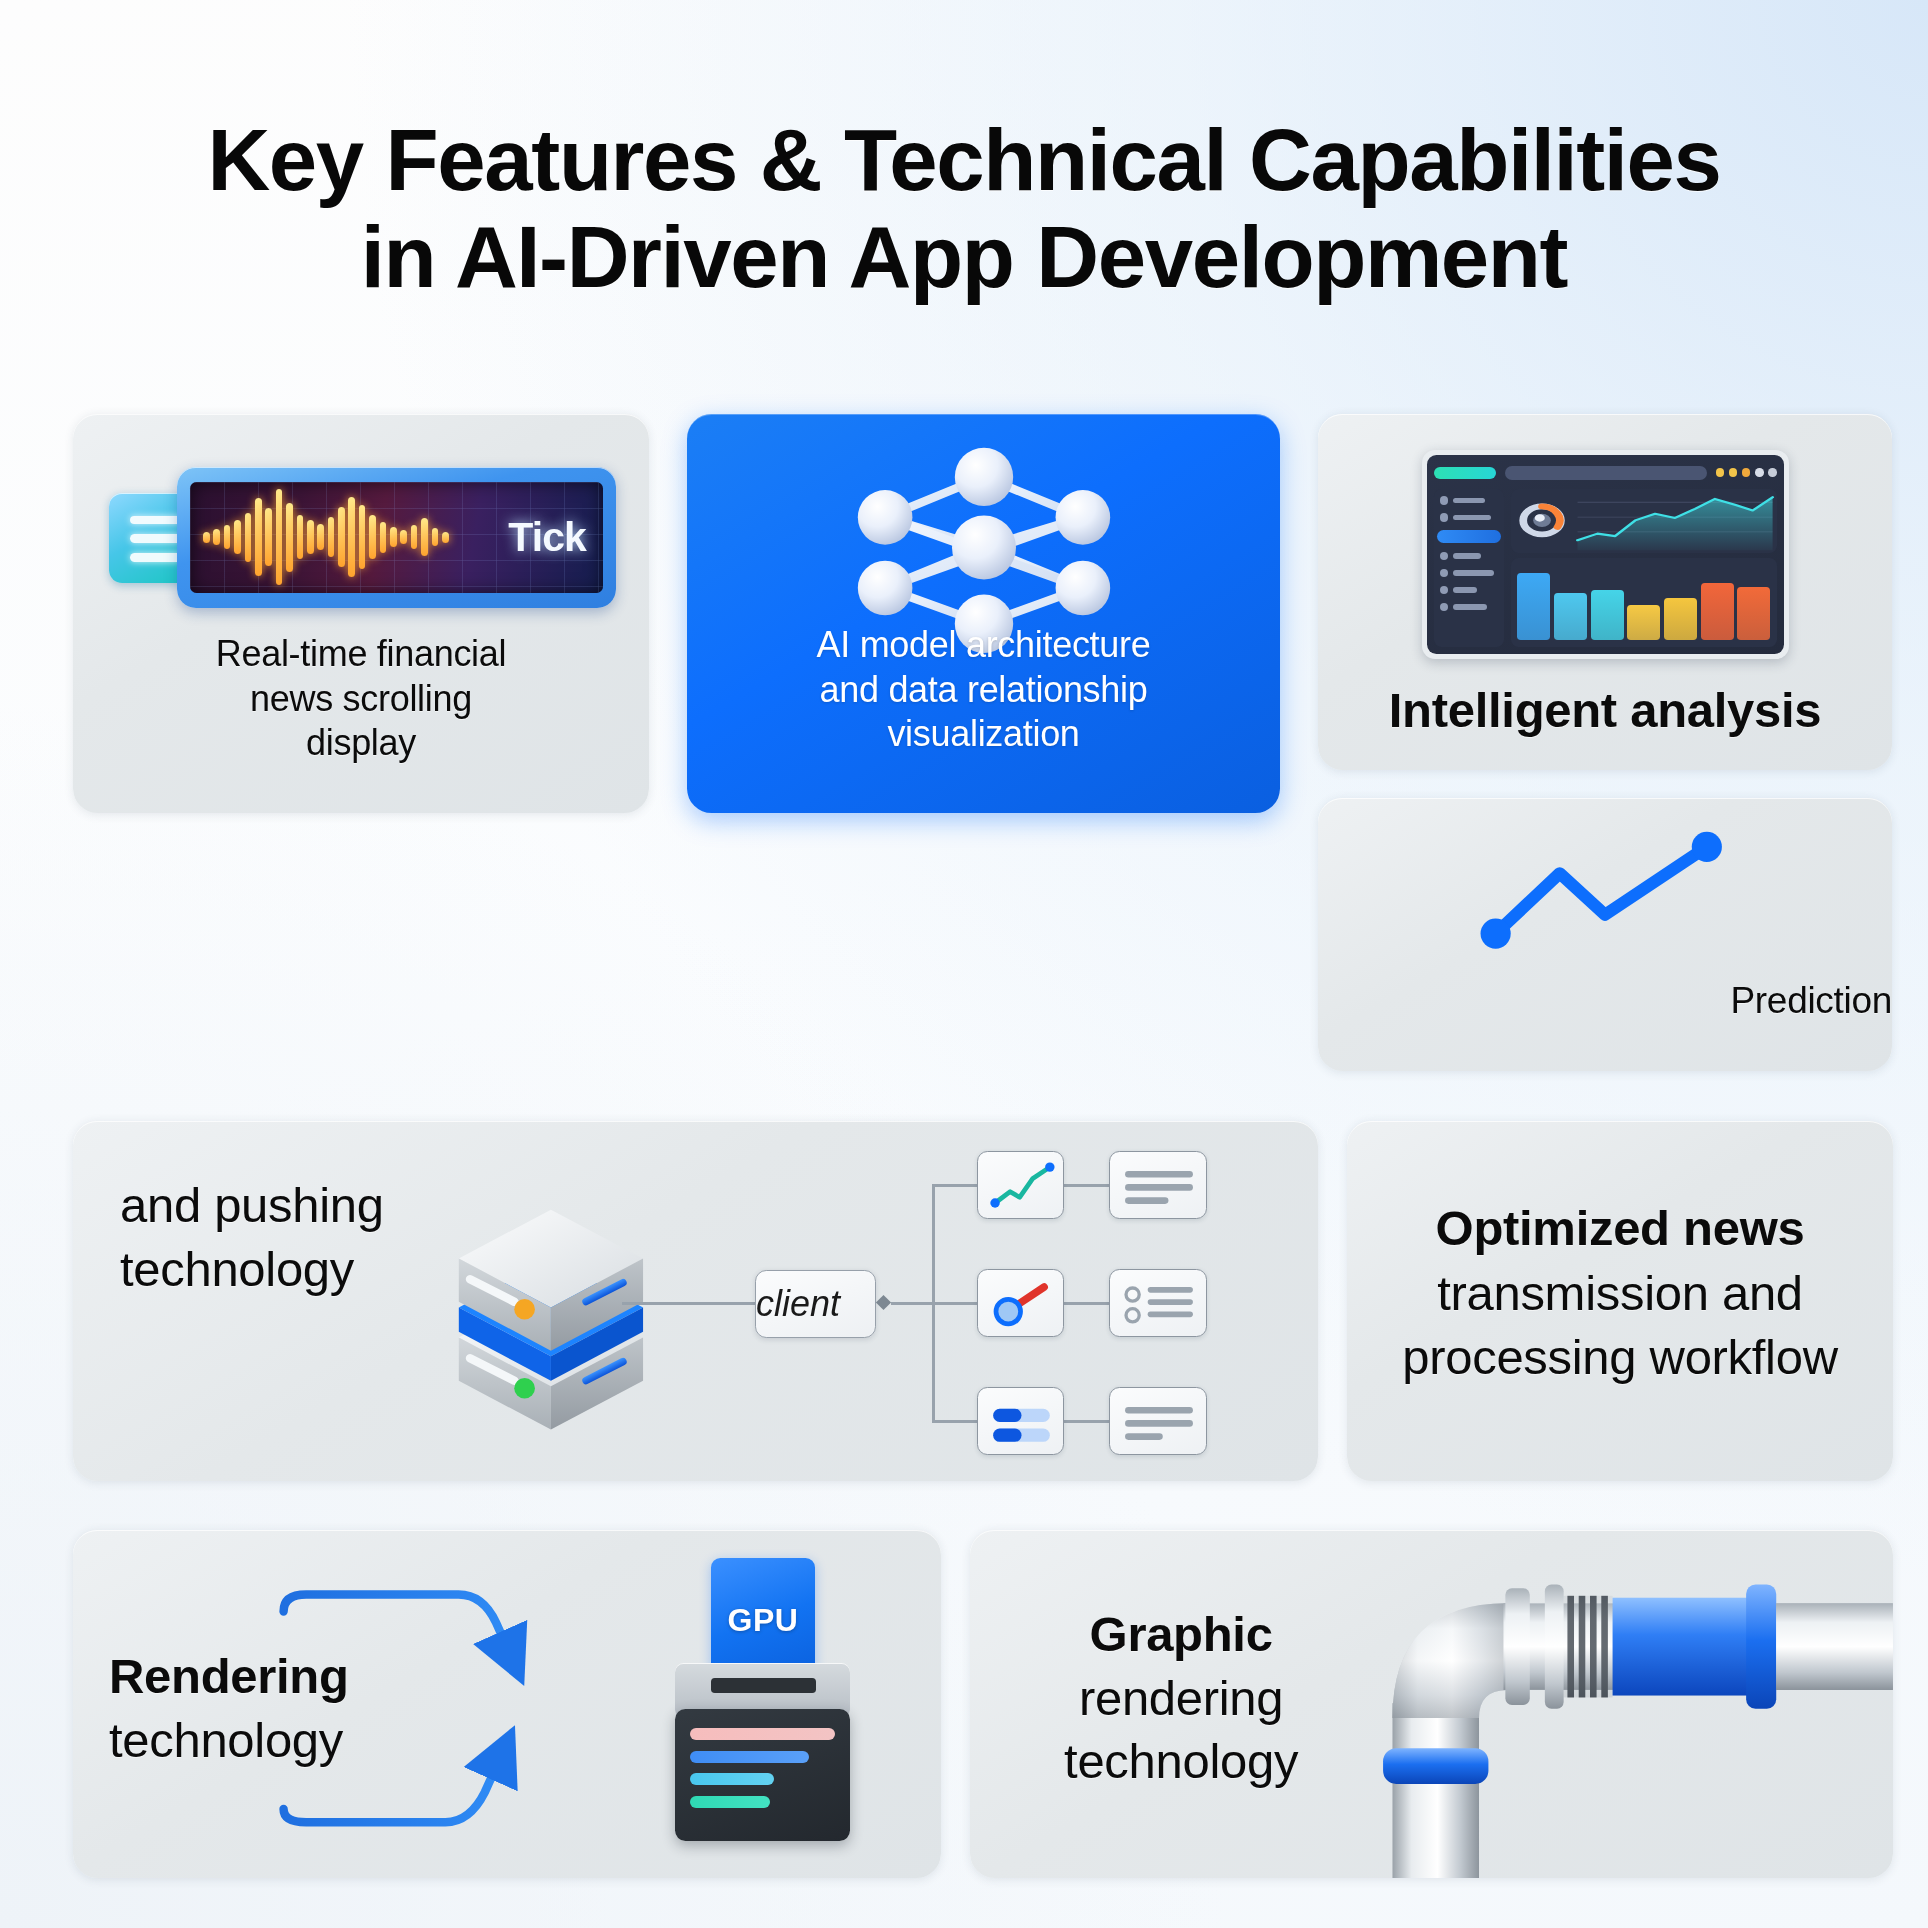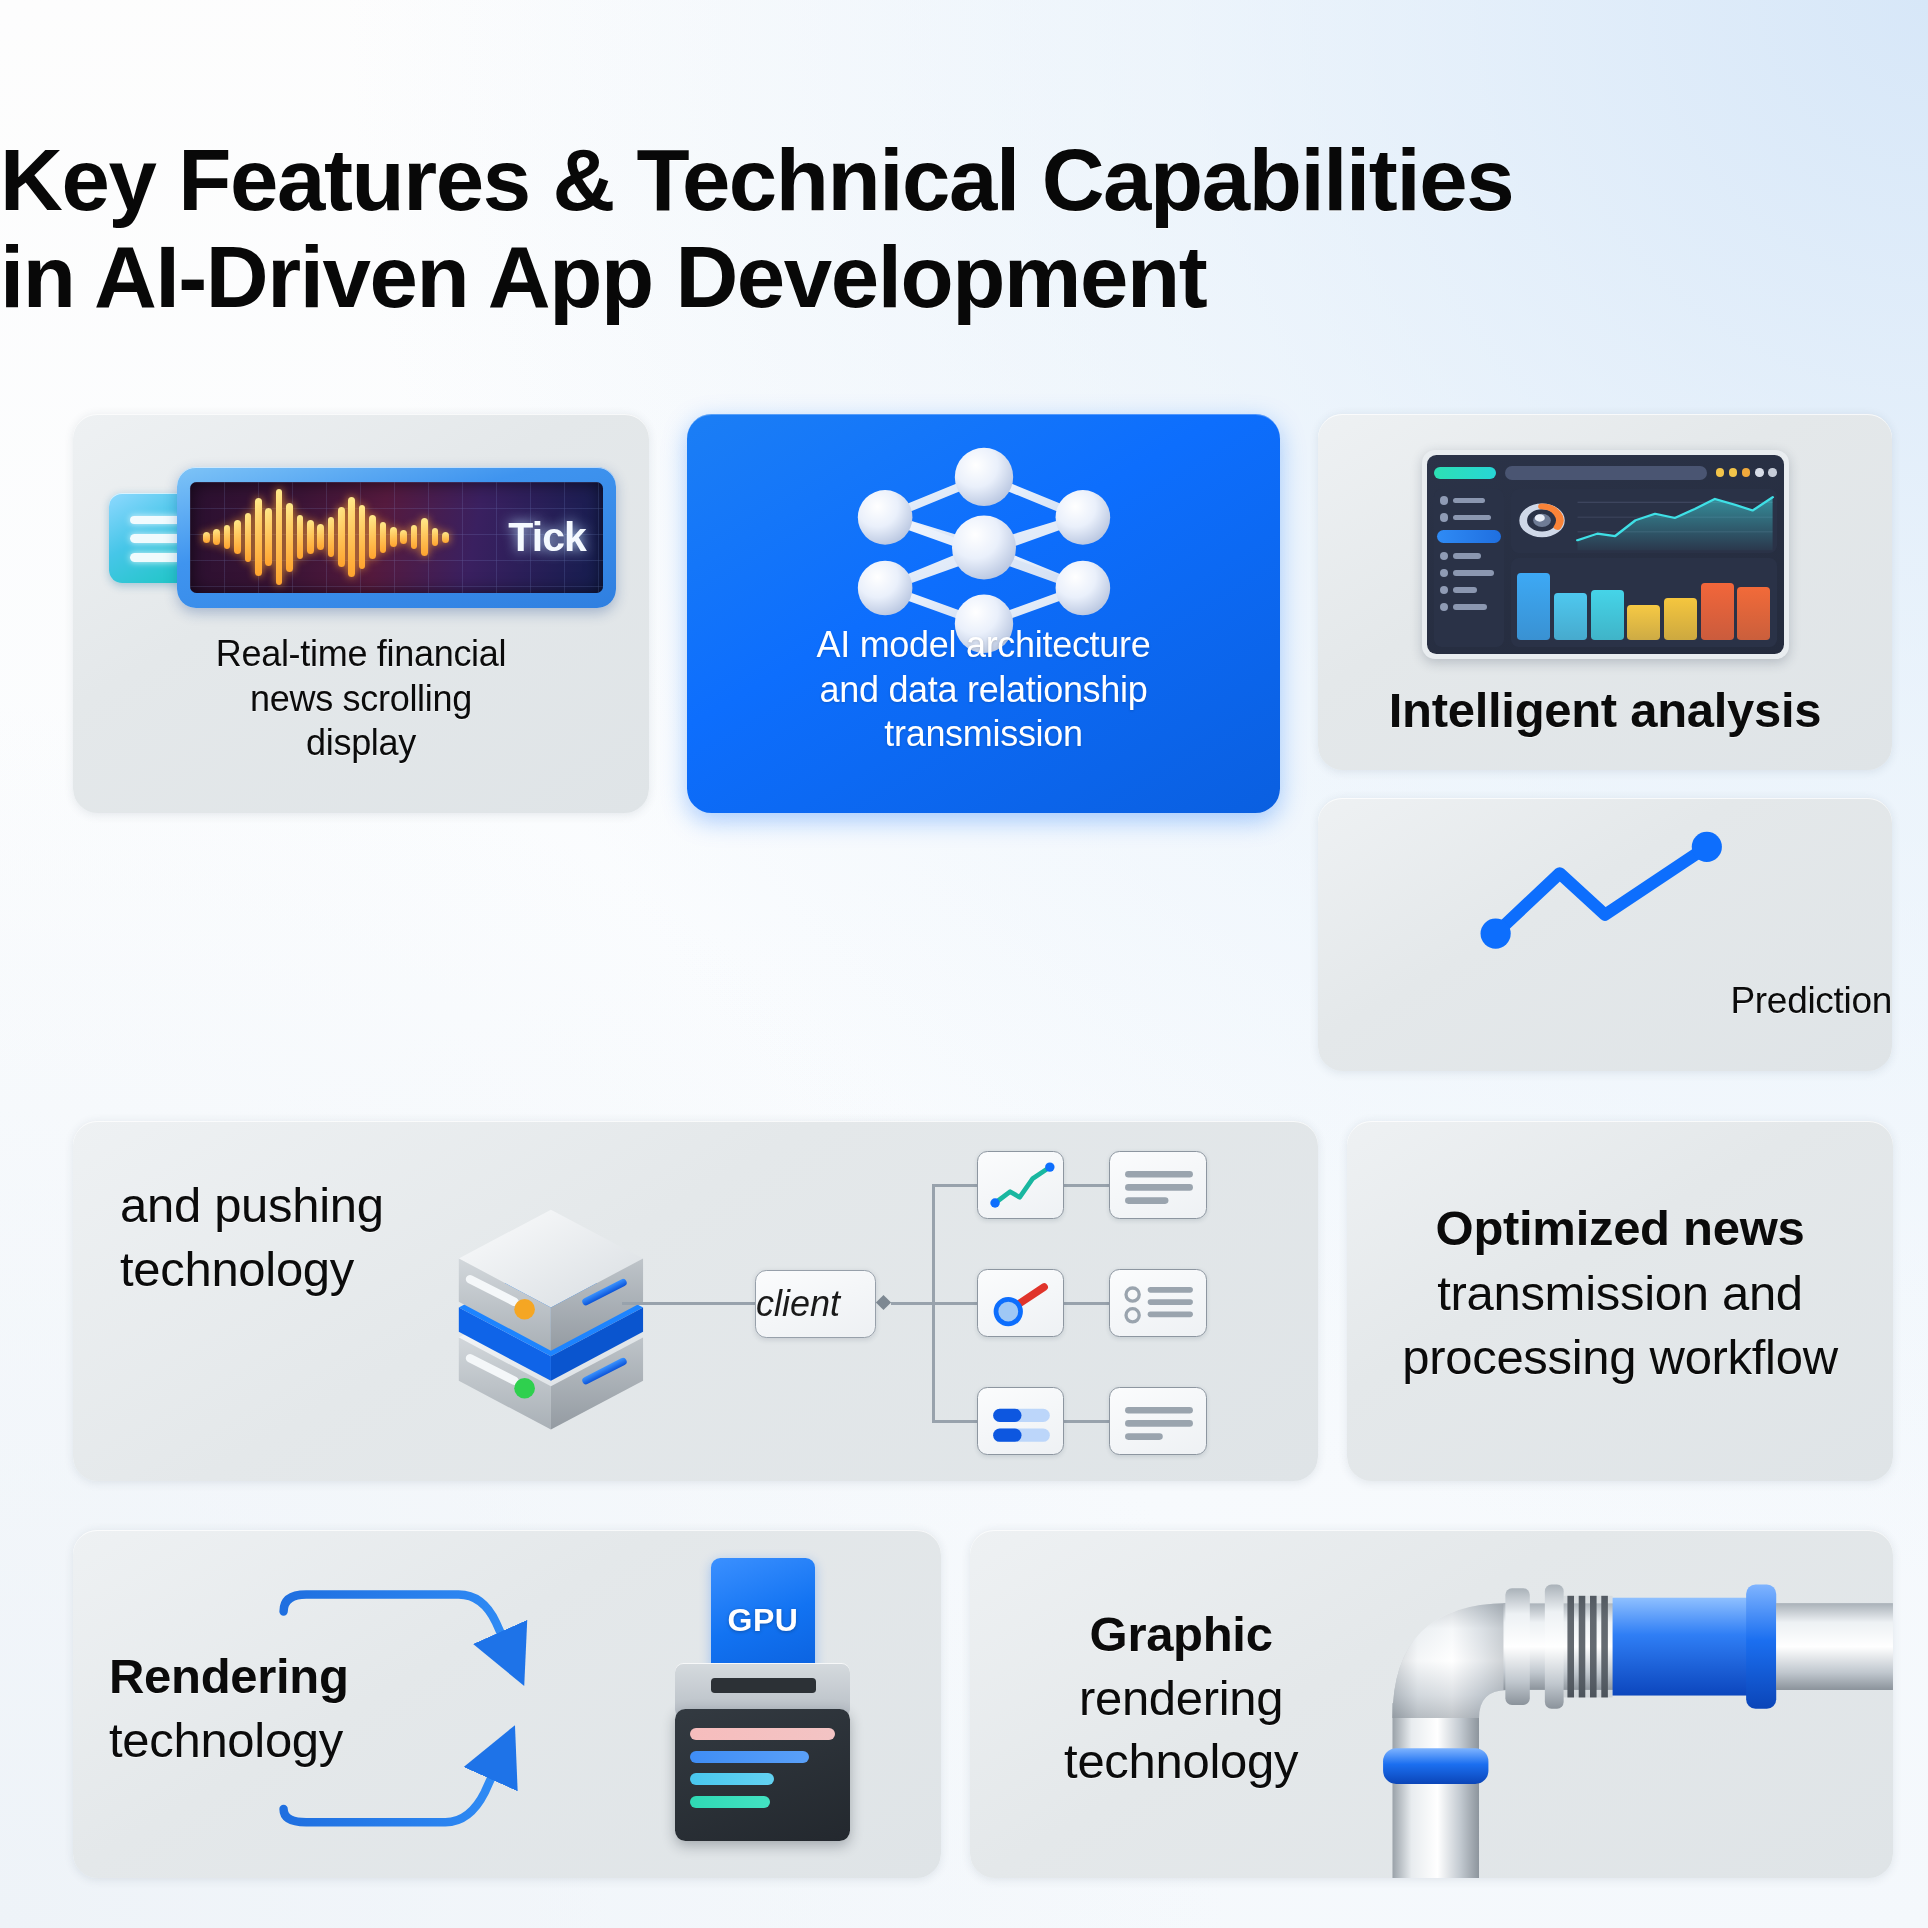--- a/index.html
+++ b/index.html
@@ -9,21 +9,21 @@
     font-family:"Liberation Sans", sans-serif;
     background:
       radial-gradient(circle at 100% 0%, #d7e7f8 0%, rgba(225,238,250,0.55) 28%, rgba(255,255,255,0) 58%),
       radial-gradient(circle at 0% 100%, #eef3f8 0%, rgba(255,255,255,0) 45%),
       linear-gradient(160deg,#fdfdfd 0%, #fafcfe 45%, #f4f8fc 100%);
     overflow:hidden;
     position:relative;
   }
 
   
-  .title-wrap { position:absolute; left:0; top:111px; width:1928px; text-align:left;margin-top:20px; }
+  .title-wrap { position:absolute; left:0; top:111px; width:1928px; text-align:center; }
   .title-line {
     font-size:87px; font-weight:700; letter-spacing:-1.4px;
     color:#080808; line-height:1.12;
     text-shadow:0 0.9px 0 rgba(255,255,255,.7);
   }
 
   
   .card {
     position:absolute; border-radius:24.5px;
     background:linear-gradient(150deg,#eef1f3 0%, #e4e8ea 40%, #dfe4e7 100%);
@@ -289,21 +289,21 @@
       <circle cx="285" cy="83" r="29" fill="url(#sph)"></circle>
       <circle cx="180" cy="115" r="34" fill="url(#sph)"></circle>
       <circle cx="75" cy="158" r="29" fill="url(#sph)"></circle>
       <circle cx="285" cy="158" r="29" fill="url(#sph)"></circle>
       <circle cx="180" cy="196" r="31" fill="url(#sph)"></circle>
     </g>
   </svg>
   <div class="card-label white">
     <div class="lbl-reg">AI model architecture</div>
     <div class="lbl-reg">and data relationship</div>
-    <div class="lbl-reg">transmission</div>
+    <div class="lbl-reg">visualization</div>
   </div>
 </div>
 
 <div class="card" id="card-analysis">
   <div class="dash">
     <div class="dash-inner">
       <div class="dash-top">
         <div class="dash-pill"></div>
         <div class="dash-bar"></div>
         <div class="dash-dots">

